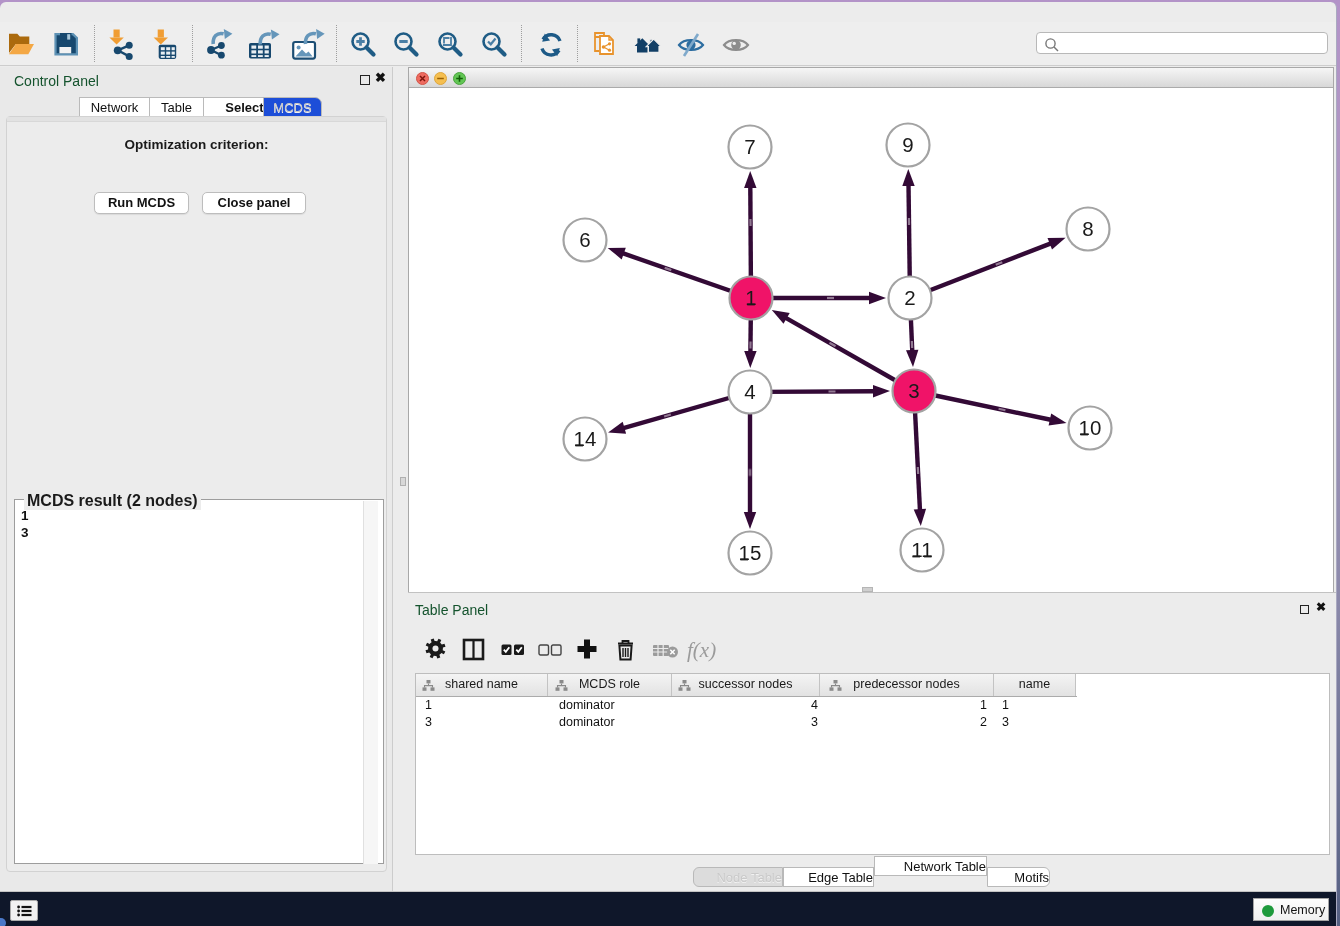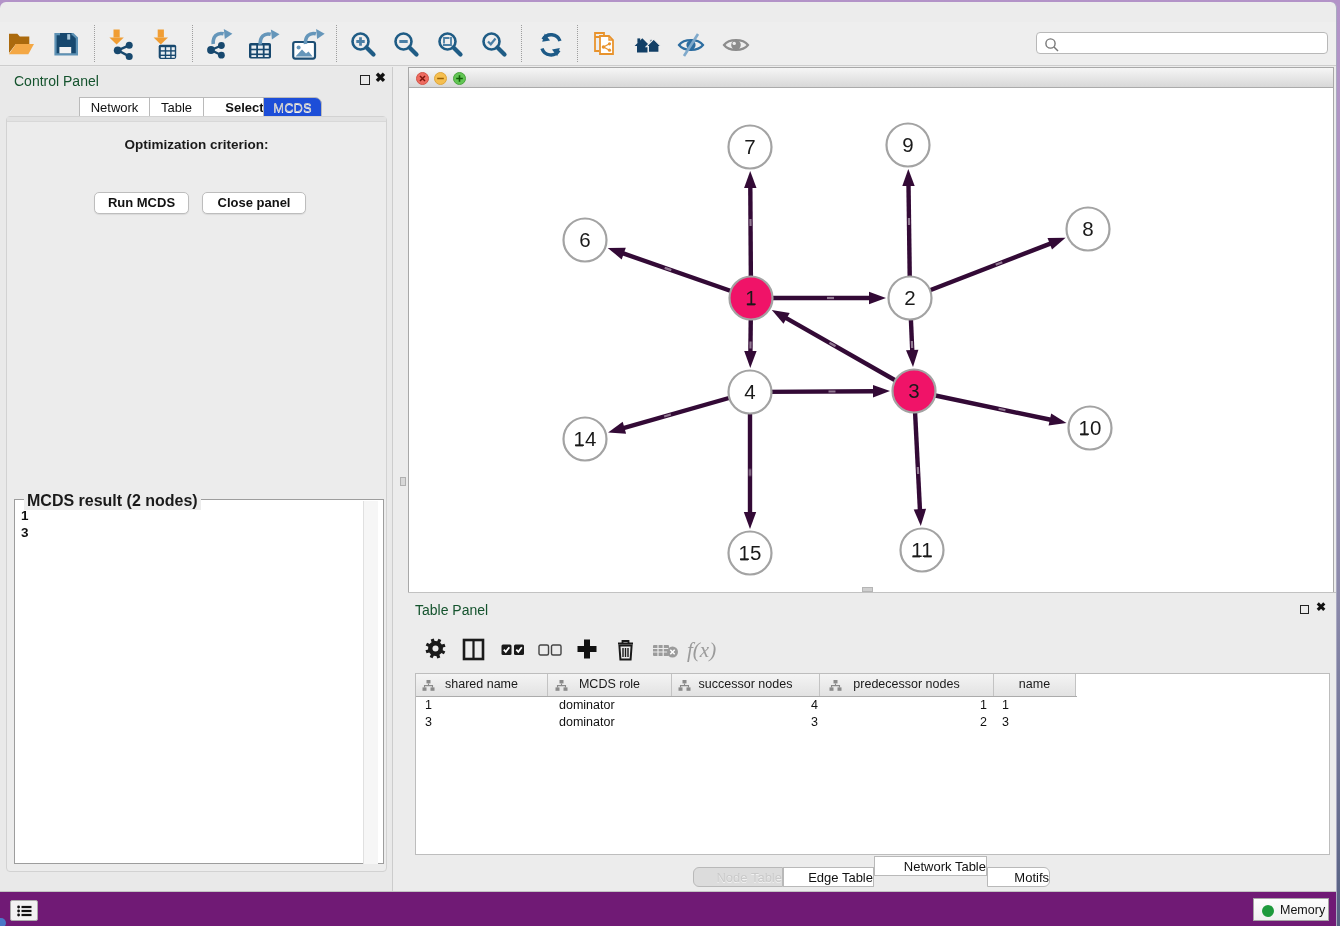--- a/index.html
+++ b/index.html
@@ -52,21 +52,21 @@
   background:linear-gradient(#f4f4f4,#e2e2e2);
   border-right:1px solid #c3c3c3; font-size:12.5px; color:#1a1a1a;
   text-align:center; line-height:21px; }
 .sicon { position:absolute; top:5px; }
 .td { position:absolute; font-size:12.5px; color:#111; height:16px; line-height:16px; }
 .btab { position:absolute; top:0; height:20px; background:#fff;
   border:1px solid #b9b9b9; font-size:13px; color:#111;
   text-align:right; line-height:19px; }
 
 #statusbar { position:absolute; left:0; top:889px; width:100%; height:35px;
-  background:#701a75; border-top:1px solid #c3c3c3; }
+  background:#0f172a; border-top:1px solid #c3c3c3; }
 </style>
 </head>
 <body>
 <div id="app">
   <div id="toolbar">
     <svg class="ticon" style="left:8px" width="36" height="34" viewBox="0 0 36 34">
         <path d="M1 5.8 L9.3 5.8 L11.8 8.6 L21.3 8.6 L21.3 16.1 L7.9 16.1 L1 25 Z" fill="#ab6a0d"></path>
         <path d="M7.9 16.1 L26 16.1 L20.3 26.2 L0.9 26.2 Z" fill="#f4a845"></path>
       </svg>
     <svg class="ticon" style="left:53px" width="36" height="34" viewBox="0 0 36 34">

